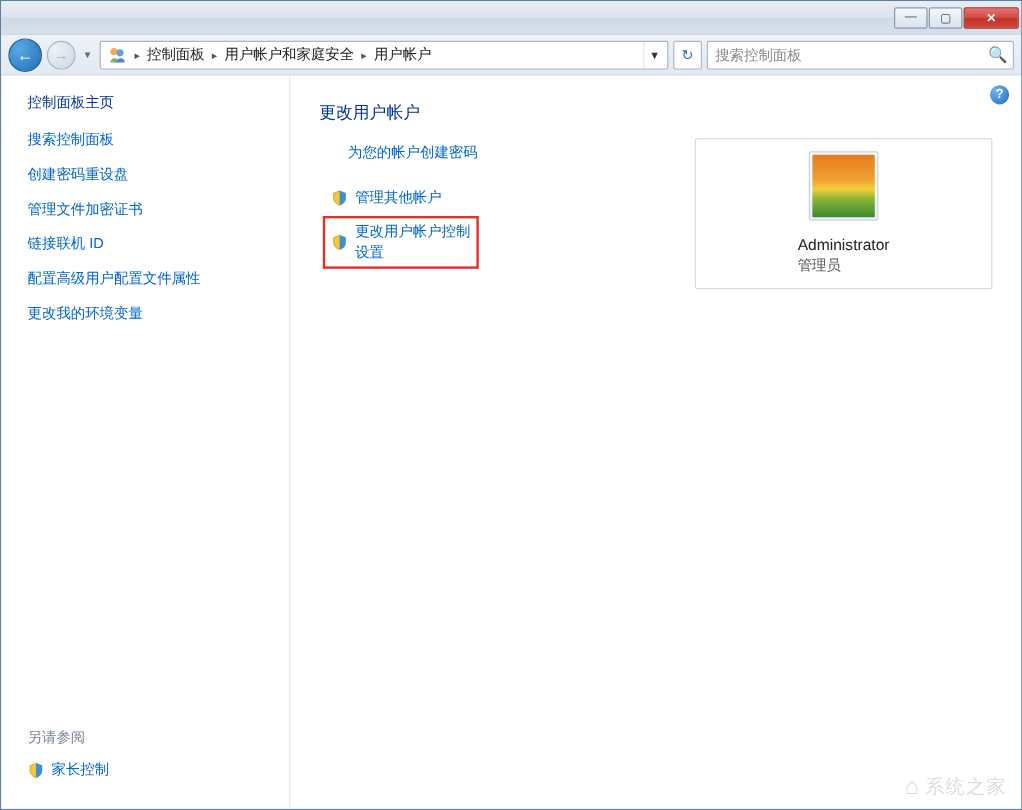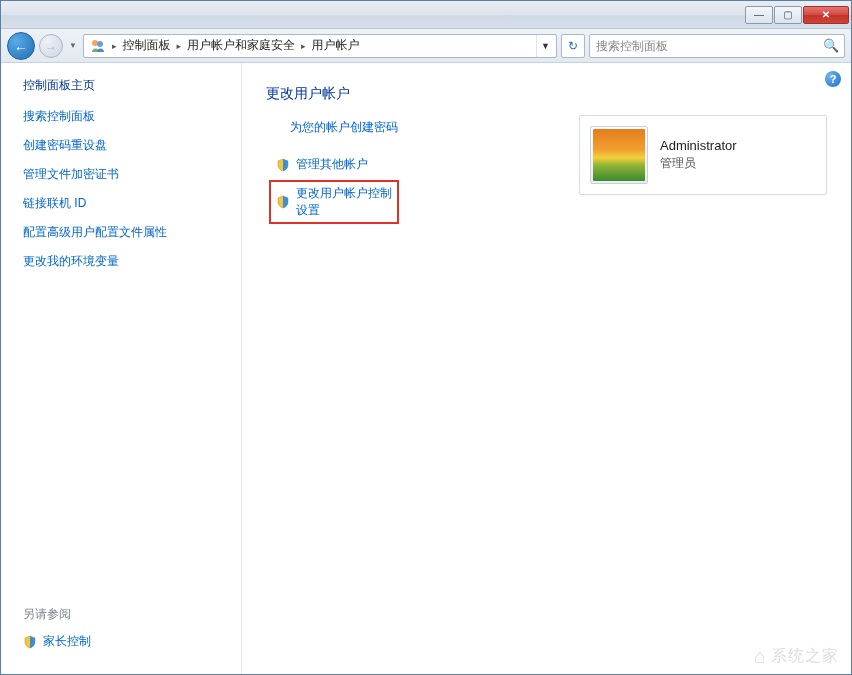--- a/index.html
+++ b/index.html
@@ -240,20 +240,21 @@
     position: absolute;
     top: 52px; right: 24px;
     width: 248px;
     border: 1px solid #d6dce4;
     border-radius: 2px;
     background: #fff;
     padding: 10px;
     display: flex;
     gap: 12px;
     align-items: center;
+    flex-direction: column;
   }
   .avatar-frame {
     width: 58px; height: 58px;
     border: 1px solid #c8d0db;
     border-radius: 2px;
     padding: 2px;
     background: linear-gradient(to bottom, #fefefe, #e9edf3);
   }
   .avatar-img {
     width: 100%; height: 100%;

